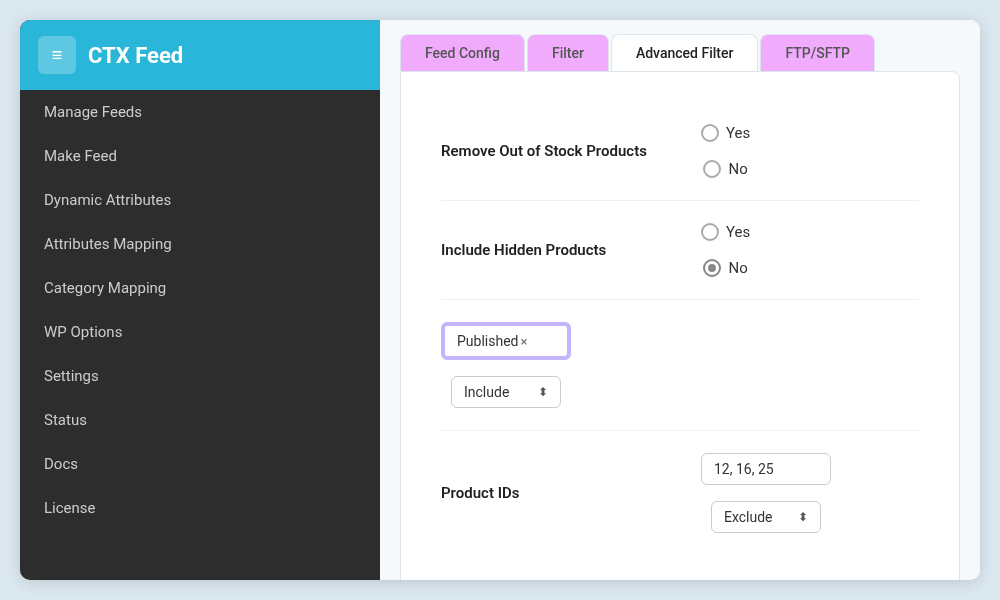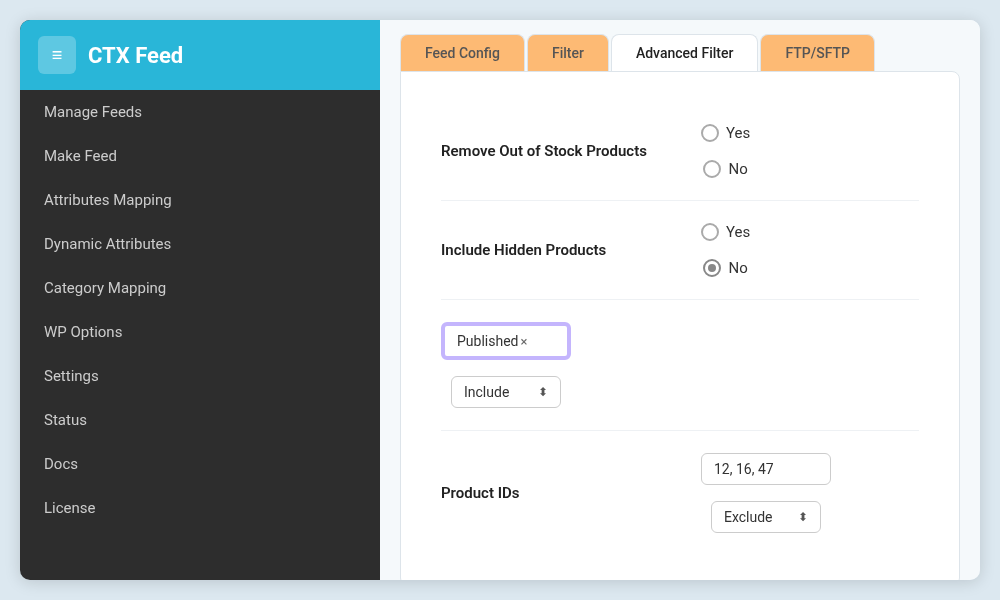--- a/index.html
+++ b/index.html
@@ -82,21 +82,21 @@
       height: 70px;
     }
     .tab {
       padding: 10px 24px;
       border-radius: 8px 8px 0 0;
       font-size: 14px;
       font-weight: 500;
       cursor: pointer;
       border: 1px solid #dde4ea;
       border-bottom: none;
-      background: #fdba74;
+      background: #f0abfc;
       color: #555;
     }
     .tab.active {
       background: white;
       color: #222;
       border-color: #dde4ea;
       position: relative;
       z-index: 2;
     }
     
@@ -224,22 +224,22 @@
   <aside class="sidebar">
     <div class="sidebar-header">
       <div class="sidebar-logo-icon">
         <span>≡</span>
       </div>
       <span class="sidebar-title">CTX Feed</span>
     </div>
     <nav class="sidebar-nav">
       <div class="sidebar-item">Manage Feeds</div>
       <div class="sidebar-item">Make Feed</div>
+      <div class="sidebar-item">Dynamic Attributes</div>
       <div class="sidebar-item">Attributes Mapping</div>
-      <div class="sidebar-item">Dynamic Attributes</div>
       <div class="sidebar-item">Category Mapping</div>
       <div class="sidebar-item">WP Options</div>
       <div class="sidebar-item">Settings</div>
       <div class="sidebar-item">Status</div>
       <div class="sidebar-item">Docs</div>
       <div class="sidebar-item">License</div>
     </nav>
   </aside>
 
   <main class="main">
@@ -290,21 +290,21 @@
           <div class="select-dropdown">
             <span>Include</span>
             <span class="select-arrow">⬍</span>
           </div>
         </div>
       </div>
 
       <div class="filter-row">
         <div class="filter-label">Product IDs</div>
         <div class="filter-controls">
-          <div class="product-ids-input">12, 16, 47</div>
+          <div class="product-ids-input">12, 16, 25</div>
           <div class="select-dropdown">
             <span>Exclude</span>
             <span class="select-arrow">⬍</span>
           </div>
         </div>
       </div>
 
     </div>
   </main>
 </div>

